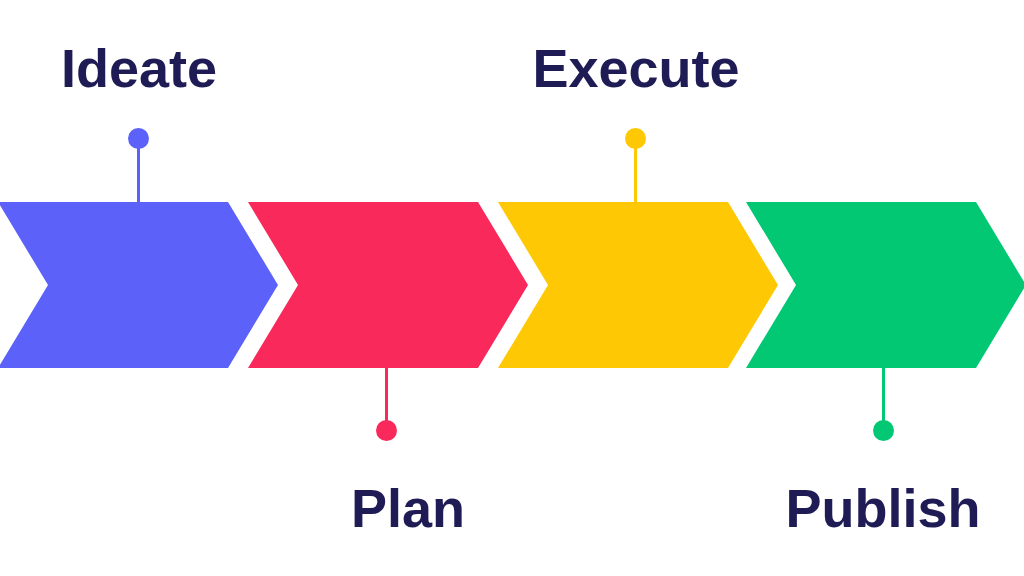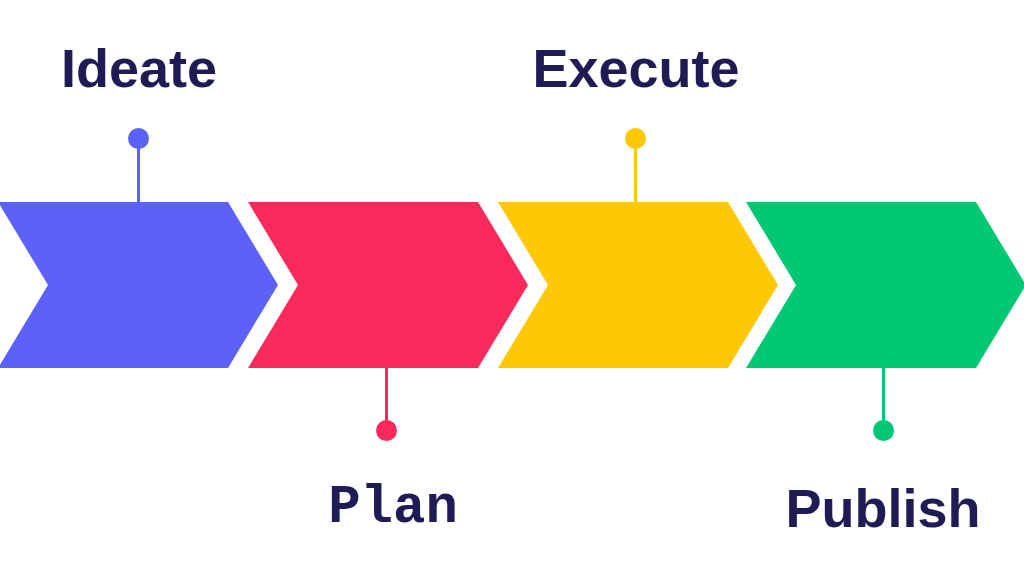--- a/index.html
+++ b/index.html
@@ -54,21 +54,21 @@
   
   .step-label {
     position: absolute;
     font-size: 54px;
     font-weight: 700;
     line-height: 1;
     white-space: nowrap;
     transform: translateX(-50%);
   }
   .l1 { left: 139px; top: 41px;  }
-  .l2 { left: 393px; top: 481px; font-family: Liberation Mono, monospace; }
+  .l2 { left: 408px; top: 481px; }
   .l3 { left: 636px; top: 41px;  }
   .l4 { left: 883px; top: 481px; }
 </style>
 </head>
 <body>
 
 <div class="canvas" style="background: rgb(255, 255, 255);">
 
   <div class="step-label l1" style="color: rgb(31, 27, 85);">Ideate</div>
   <div class="dot d1" style="background: rgb(92, 98, 249);"></div>

